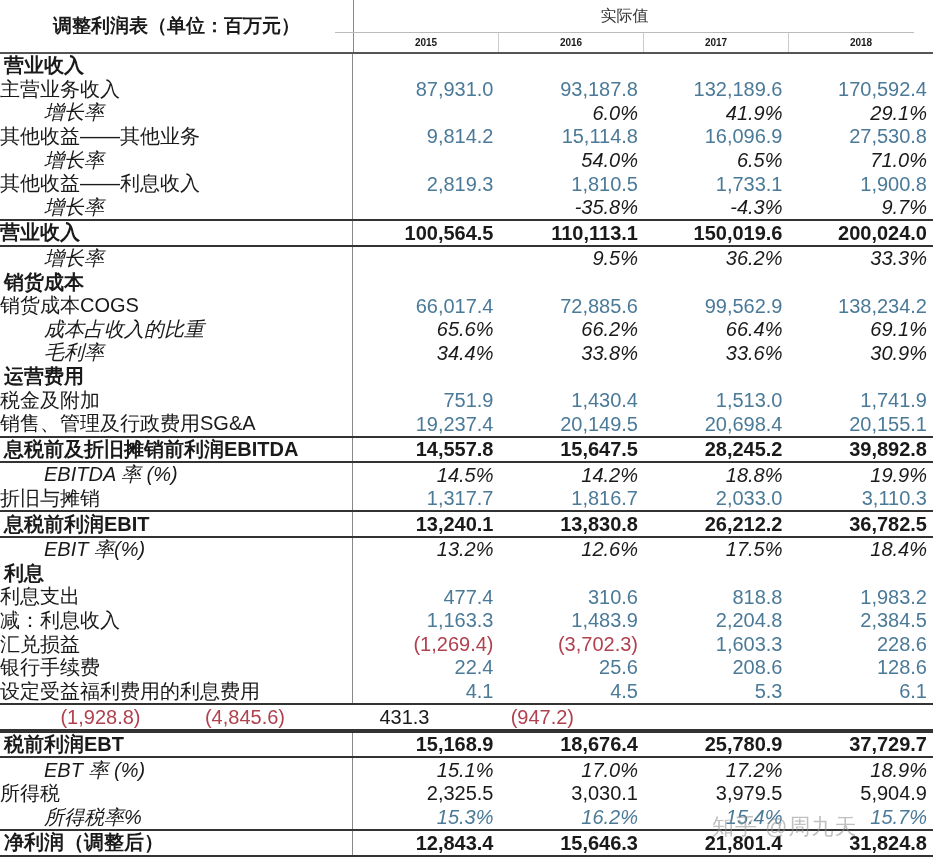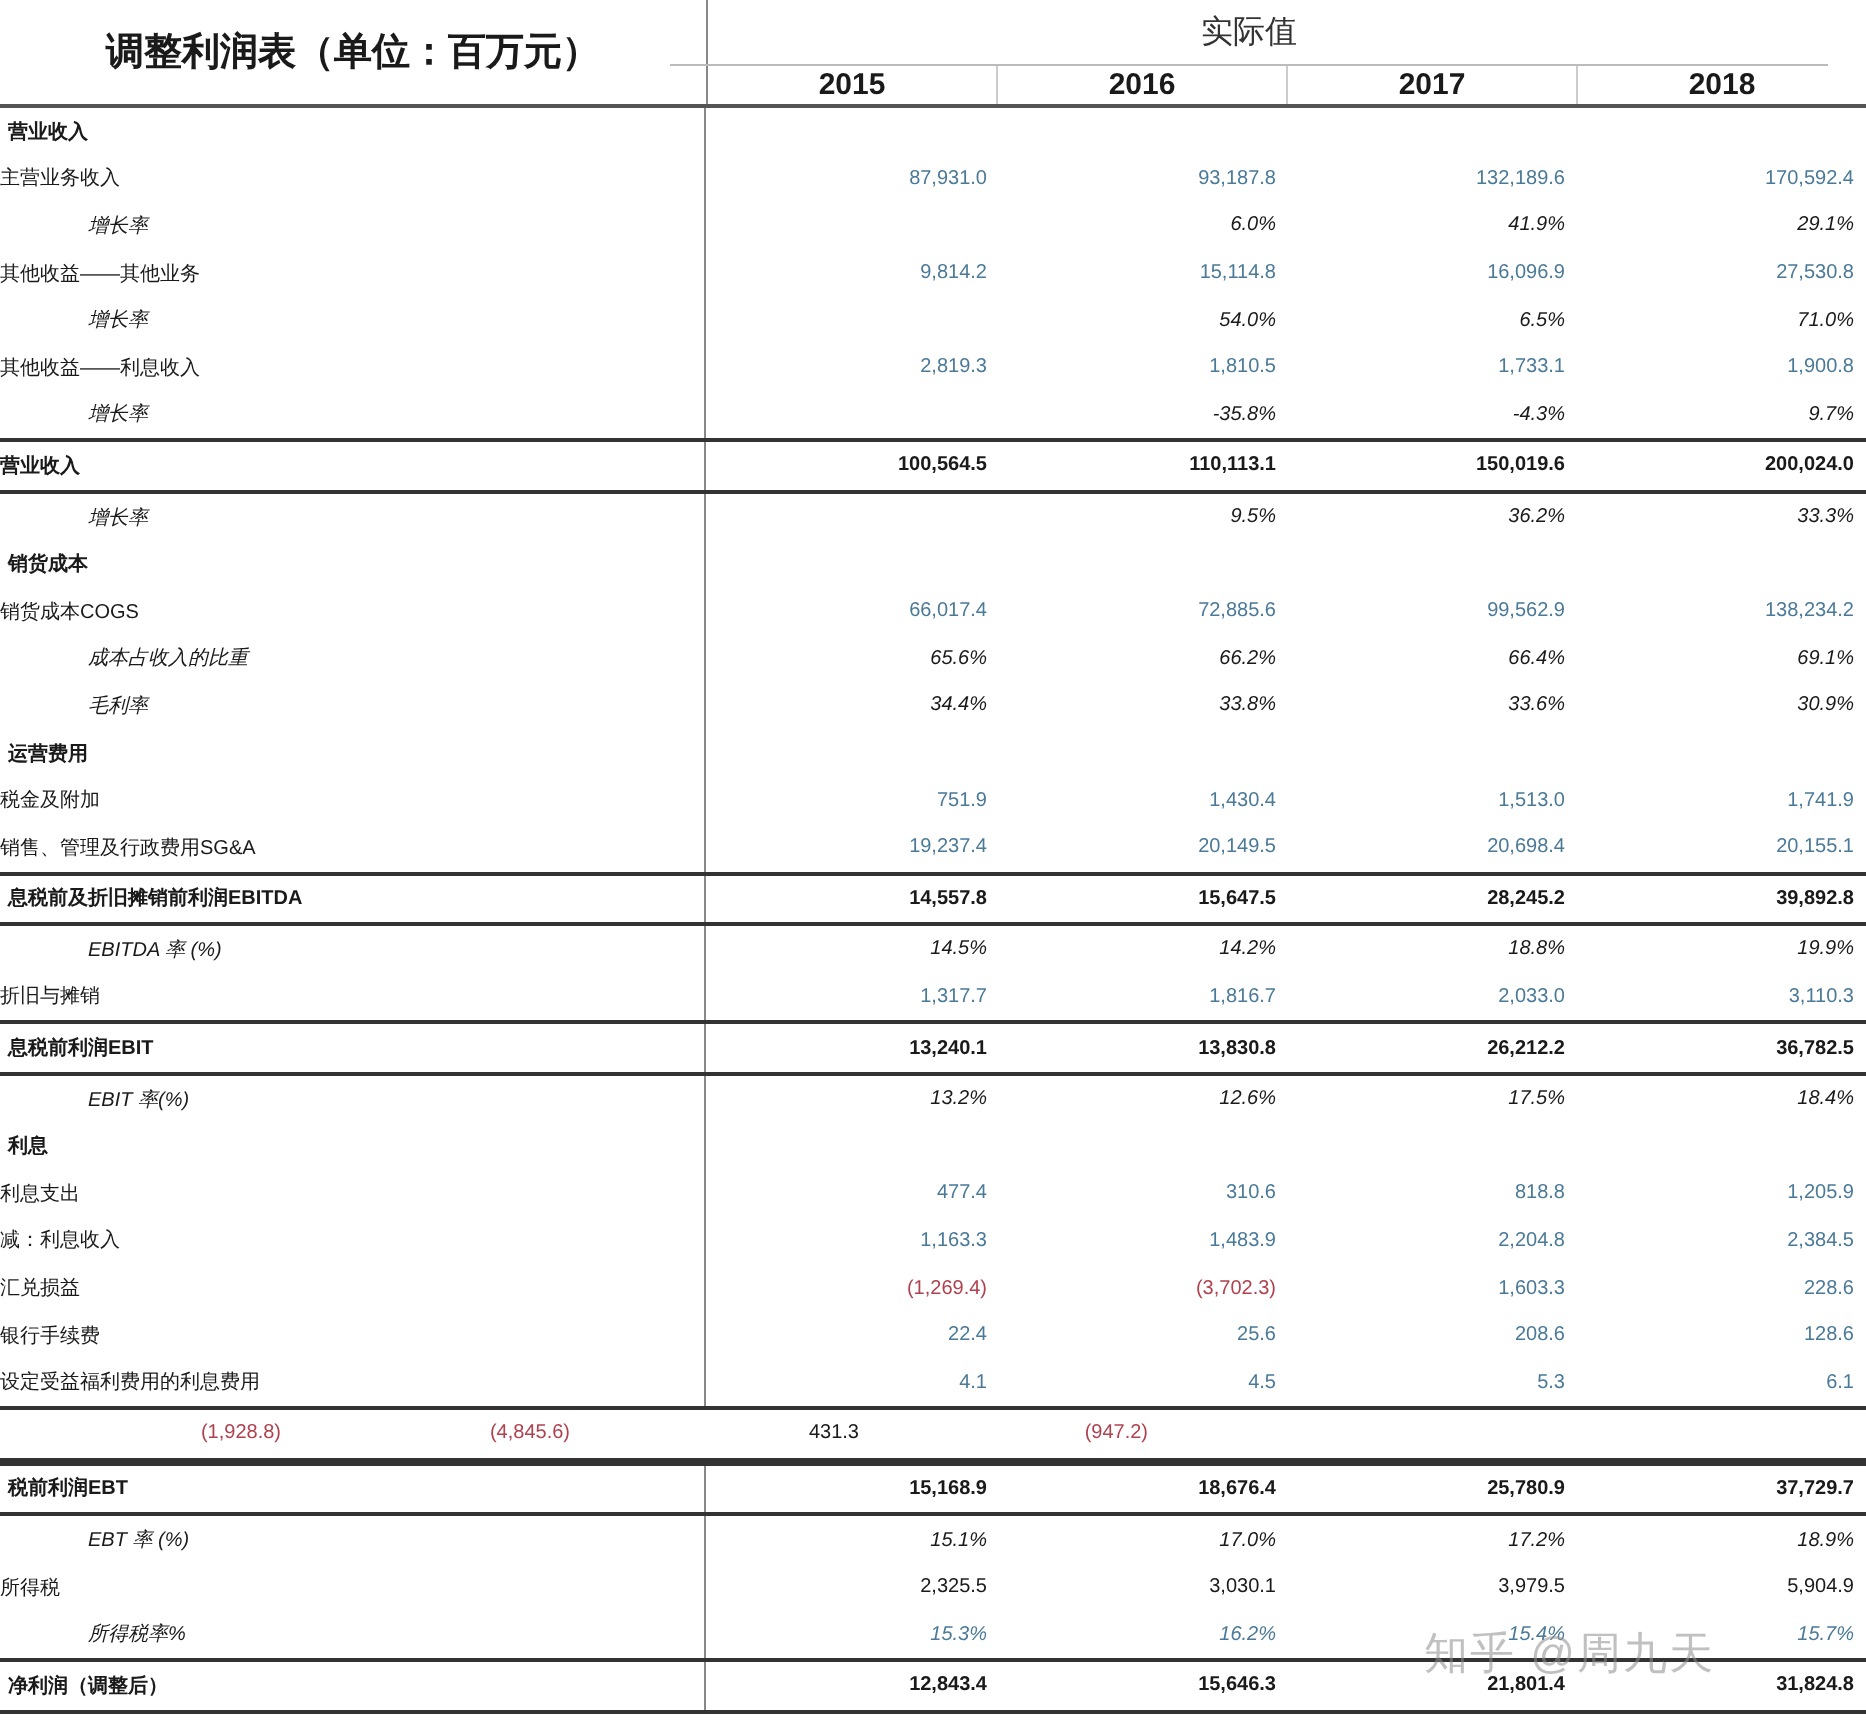--- a/index.html
+++ b/index.html
@@ -9,23 +9,23 @@
   .hdr { position: absolute; left: 0; top: 0; width: 933px; height: 52px;
          border-bottom: 2px solid #555; }
   .hdr-title { position: absolute; left: 0; top: 0; width: 353px; height: 52px;
                display: flex; align-items: center; justify-content: center;
                font-weight: bold; font-size: 19px; border-right: 1px solid #888; }
   .hdr-group { position: absolute; left: 335px; top: 0; width: 579px; height: 32px;
                border-bottom: 1px solid #bbb; display: flex; align-items: center;
                justify-content: center; font-size: 16px; color: #333; }
   .hdr-year { position: absolute; top: 33px; height: 19px; width: 144px;
               display: flex; align-items: center; justify-content: center;
-              font-weight: bold; font-size: 15px; border-right: 1px solid #ccc; }
+              font-weight: bold; font-size: 10px; border-right: 1px solid #ccc; }
   .rows { position: absolute; left: 0; top: 54px; width: 933px; }
-  .row { position: relative; height: 23.6px; display: flex; align-items: center; font-size: 10px; }
+  .row { position: relative; height: 23.6px; display: flex; align-items: flex-end; font-size: 20px; }
   .row .label { width: 353px; height: 100%; display: flex; align-items: center;
                 border-right: 1px solid #888; box-sizing: border-box; white-space: nowrap; }
   .row .cell { width: 144.5px; text-align: right; padding-right: 4px; box-sizing: border-box; }
   .ind0 { padding-left: 4px; font-weight: bold; }
   .ind1 { }
   .ind2 { padding-left: 44px; font-style: italic; }
   .row.total { font-weight: bold; border-top: 2px solid #333; border-bottom: 2px solid #333; }
   .row.total .label.ind1 { font-weight: normal; }
   .row.total .label.ind1.bold { font-weight: bold; }
   .row.pct .cell { font-style: italic; }
@@ -201,21 +201,21 @@
         <div class="cell black"></div>
         <div class="cell black"></div>
         <div class="cell black"></div>
         <div class="cell black"></div>
       </div>
       <div class="row">
         <div class="label ind1">利息支出</div>
         <div class="cell blue">477.4</div>
         <div class="cell blue">310.6</div>
         <div class="cell blue">818.8</div>
-        <div class="cell blue">1,205.9</div>
+        <div class="cell blue">1,983.2</div>
       </div>
       <div class="row">
         <div class="label ind1">减：利息收入</div>
         <div class="cell blue">1,163.3</div>
         <div class="cell blue">1,483.9</div>
         <div class="cell blue">2,204.8</div>
         <div class="cell blue">2,384.5</div>
       </div>
       <div class="row">
         <div class="label ind1">汇兑损益</div>

